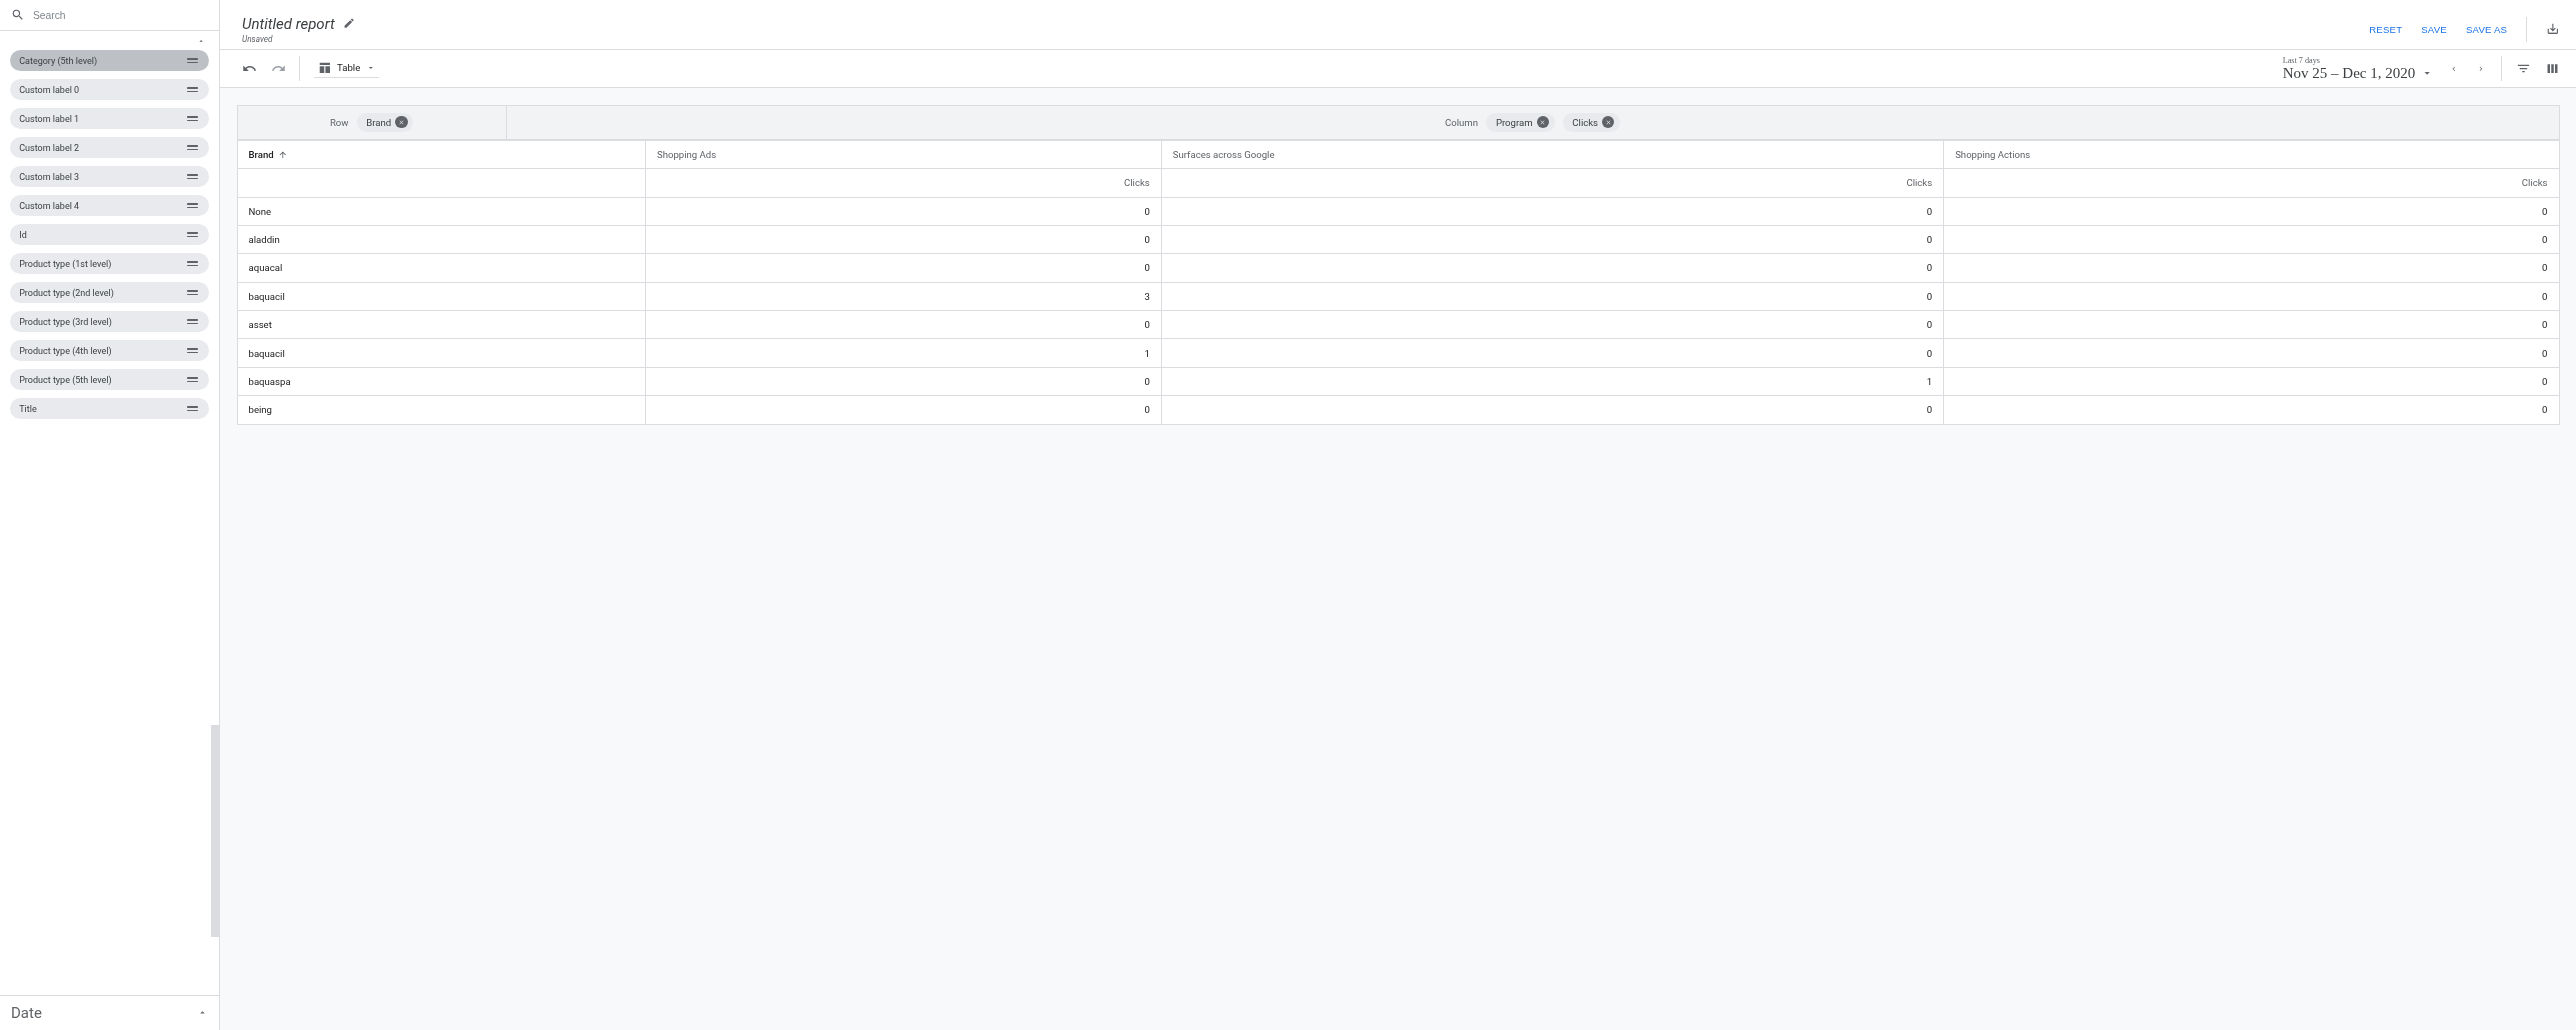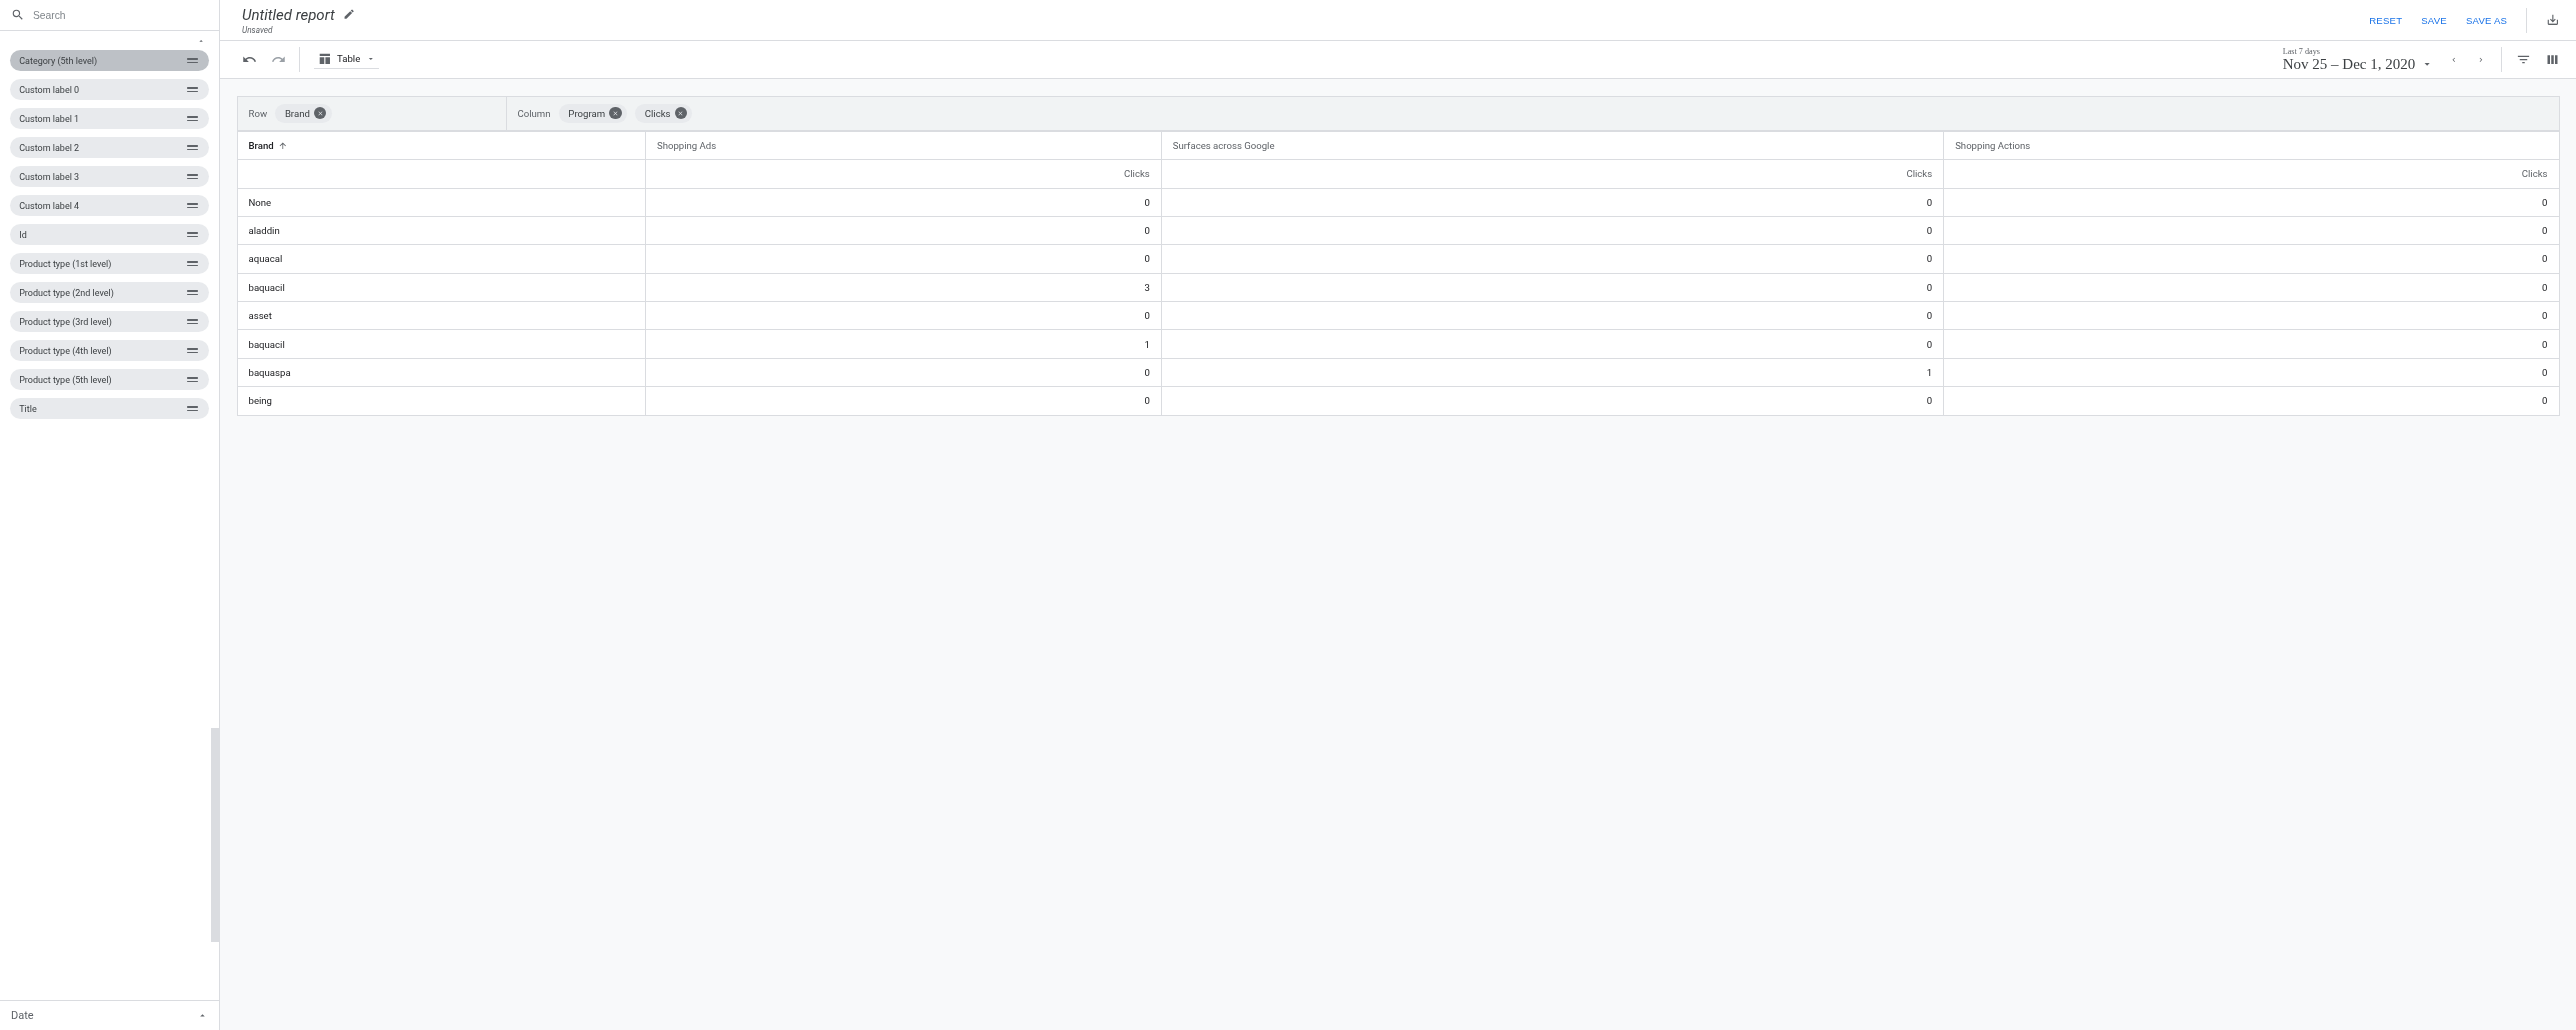--- a/index.html
+++ b/index.html
@@ -10,22 +10,22 @@
 .search-icon { width: 13.7px; height: 13.7px; fill: #5f6368; }
 .search-input { border: none; outline: none; font-size: 10.3px; color: #5f6368; flex: 1; }
 .search-input::placeholder { color: #80868b; }
 .dimension-list { flex: 1; overflow-y: auto; padding: 5.5px 9.6px; position: relative; background: #fff; }
 .dim-pill { display: flex; align-items: center; justify-content: space-between; background: #e8eaed; border-radius: 11px; padding: 5.5px 9.6px; margin-bottom: 8px; cursor: grab; }
 .dim-pill.selected { background: #bdc1c6; }
 .dim-label { font-size: 9px; color: #3c4043; }
 .drag-handle { width: 13.7px; display: flex; flex-direction: column; gap: 2.1px; align-items: center; }
 .drag-handle span { display: block; width: 11px; height: 1.4px; background: #5f6368; border-radius: 0.7px; }
 .collapse-arrow { text-align: right; padding-right: 4.1px; margin-bottom: 2.7px; }
-.date-section { border-top: 0.7px solid #dadce0; padding: 8.2px 11px; display: flex; justify-content: space-between; align-items: center; color: #5f6368; font-size: 11px; }
-.main { flex: 1; display: flex; flex-direction: column; overflow: hidden; }
+.date-section { border-top: 0.7px solid #dadce0; padding: 8.2px 11px; display: flex; justify-content: space-between; align-items: center; color: #5f6368; font-size: 15px; }
+.main { flex: 1; display: flex; flex-direction: column; overflow: hidden; margin-top: 9px; }
 .header { display: flex; align-items: center; justify-content: space-between; padding: 5.5px 16.5px 5.5px 22px; }
 .title-block { display: flex; flex-direction: column; }
 .title-row { display: flex; align-items: center; gap: 8.2px; }
 .report-title { font-size: 15px; font-style: italic; color: #3c4043; font-weight: 400; }
 .edit-icon { width: 12.3px; height: 12.3px; fill: #5f6368; cursor: pointer; }
 .subtitle { font-size: 8.2px; font-style: italic; color: #5f6368; margin-top: 1.4px; }
 .header-actions { display: flex; align-items: center; gap: 19px; }
 .text-btn { background: none; border: none; color: #1a73e8; font-weight: 500; font-size: 9.6px; letter-spacing: 0.2px; cursor: pointer; }
 .divider-v { width: 0.7px; height: 25px; background: #dadce0; }
 .download-icon { width: 13.7px; height: 13.7px; fill: #5f6368; cursor: pointer; }
@@ -38,21 +38,21 @@
 .toolbar-right { display: flex; align-items: center; gap: 13.7px; font-family: Liberation Serif, serif; }
 .date-range-block { display: flex; flex-direction: column; align-items: flex-start; }
 .date-range-label { font-size: 8.2px; color: #5f6368; }
 .date-range-row { display: flex; align-items: center; gap: 5.5px; }
 .date-range-value { font-size: 15px; color: #3c4043; }
 .dropdown-arrow { width: 12.3px; height: 12.3px; fill: #5f6368; }
 .nav-arrow { width: 13.7px; height: 13.7px; fill: #5f6368; cursor: pointer; padding: 2.7px; }
 .filter-icon, .columns-icon { width: 15px; height: 15px; fill: #5f6368; cursor: pointer; }
 .content { flex: 1; overflow: auto; background: #f8f9fa; padding: 0; }
 .config-bar { display: flex; background: #f1f3f4; border: 0.7px solid #dadce0; margin: 16.5px 16.5px 0 16.5px; }
-.config-section { flex: 1; display: flex; align-items: center; gap: 8.2px; padding: 6.9px 11px; }
+.config-section { flex: 1; display: flex; align-items: center; gap: 8.2px; padding: 6.9px 11px; justify-content: center; }
 .config-section:first-child { border-right: 0.7px solid #dadce0; flex: 0 0 269px; }
 .config-label { color: #5f6368; font-size: 9.6px; }
 .chip { display: inline-flex; align-items: center; gap: 4.1px; background: #e8eaed; border-radius: 11px; padding: 3.4px 5.5px 3.4px 9.6px; font-size: 9.6px; color: #3c4043; }
 .chip-close { width: 12.3px; height: 12.3px; border-radius: 50%; background: #5f6368; display: inline-flex; align-items: center; justify-content: center; cursor: pointer; }
 .chip-close svg { width: 6.9px; height: 6.9px; fill: #e8eaed; }
 .data-table { width: calc(100% - 33px); margin: 0 16.5px; border-collapse: collapse; background: #fff; }
 .data-table th, .data-table td { border: 0.7px solid #dadce0; padding: 8.2px 11px; text-align: left; font-weight: 400; font-size: 9.6px; }
 .data-table th { color: #5f6368; }
 .data-table .brand-header { font-weight: 500; color: #202124; display: flex; align-items: center; gap: 4.1px; }
 .data-table .num { text-align: right; }

